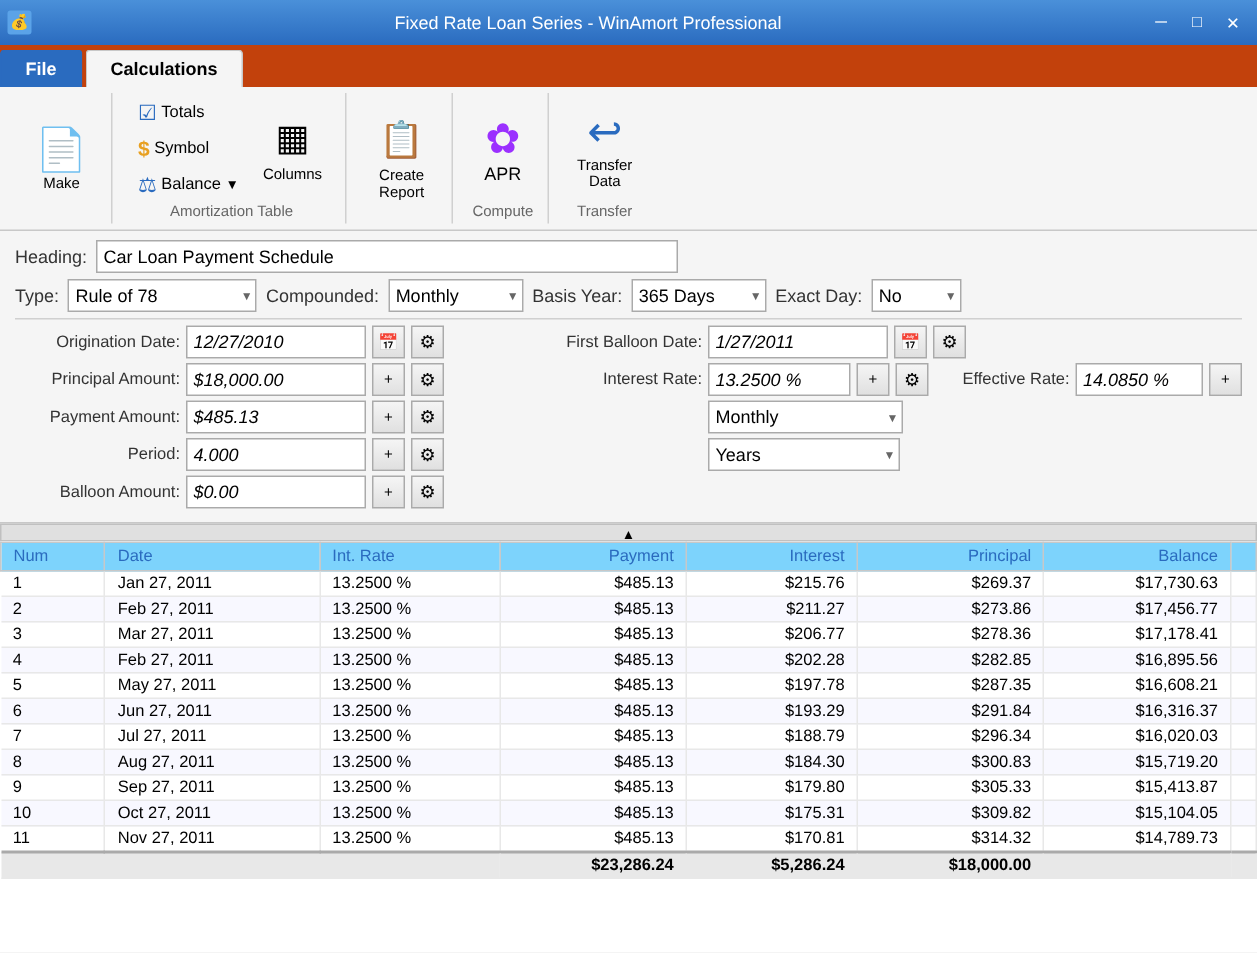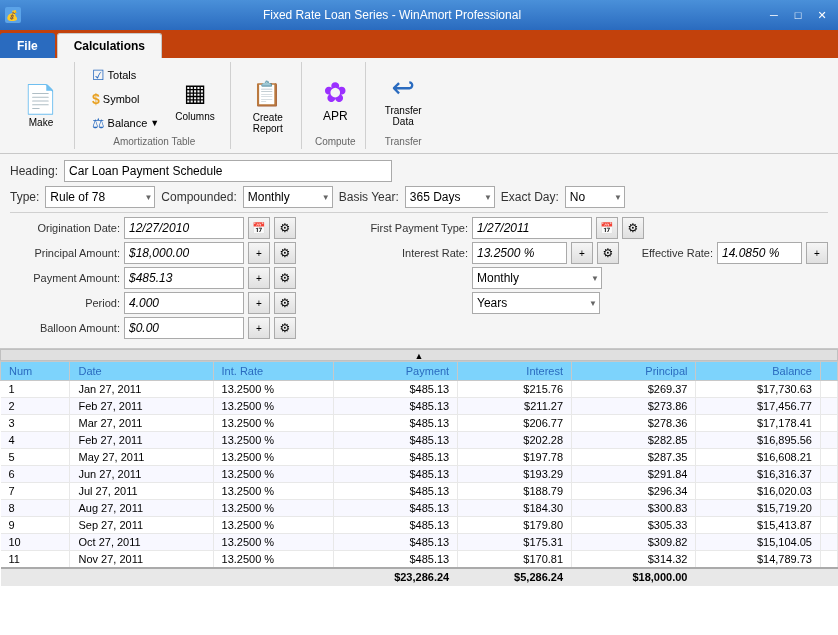--- a/index.html
+++ b/index.html
@@ -76,21 +76,21 @@
 
     .form-row { display: flex; align-items: center; gap: 6px; margin-bottom: 4px; }
     .form-label { font-size: 12px; color: #333; white-space: nowrap; }
     .form-input {
       border: 1px solid #aaa;
       background: white;
       padding: 2px 4px;
       font-size: 12px;
       height: 22px;
     }
-    .form-input-heading { width: 328px; }
+    .form-input-heading { width: 388px; }
     .select-wrapper {
       position: relative;
       display: inline-flex;
       align-items: center;
     }
     .select-wrapper::after {
       content: '▼';
       position: absolute;
       right: 3px;
       font-size: 8px;
@@ -301,21 +301,21 @@
   <div class="form-area">
 
     <div class="form-row">
       <span class="form-label">Heading:</span>
       <input class="form-input form-input-heading" type="text" value="Car Loan Payment Schedule" style="">
     </div>
 
     <div class="form-row">
       <span class="form-label">Type:</span>
       <div class="select-wrapper">
-        <select style="width:110px;">
+        <select style="width:126px;">
           <option>Rule of 78</option>
           <option>Simple Interest</option>
           <option>US Rule</option>
         </select>
       </div>
       <span class="form-label">Compounded:</span>
       <div class="select-wrapper">
         <select style="width:90px;">
           <option>Monthly</option>
           <option>Daily</option>
@@ -378,21 +378,21 @@
           <input class="field-input" type="text" value="$0.00" style="width: 120px;">
           <button class="field-btn">+</button>
           <button class="field-btn-gear">⚙</button>
         </div>
 
       </div>
 
       <div class="form-right">
 
         <div class="field-row">
-          <span class="field-label">First Payment Type:</span>
+          <span class="field-label">First Balloon Date:</span>
           <input class="field-input" type="text" value="1/27/2011" style="width: 120px;">
           <button class="field-btn-cal">📅</button>
           <button class="field-btn-gear">⚙</button>
         </div>
 
         <div class="field-row">
           <span class="field-label">Interest Rate:</span>
           <input class="field-input" type="text" value="13.2500 %" style="width: 95px;">
           <button class="field-btn">+</button>
           <button class="field-btn-gear">⚙</button>

